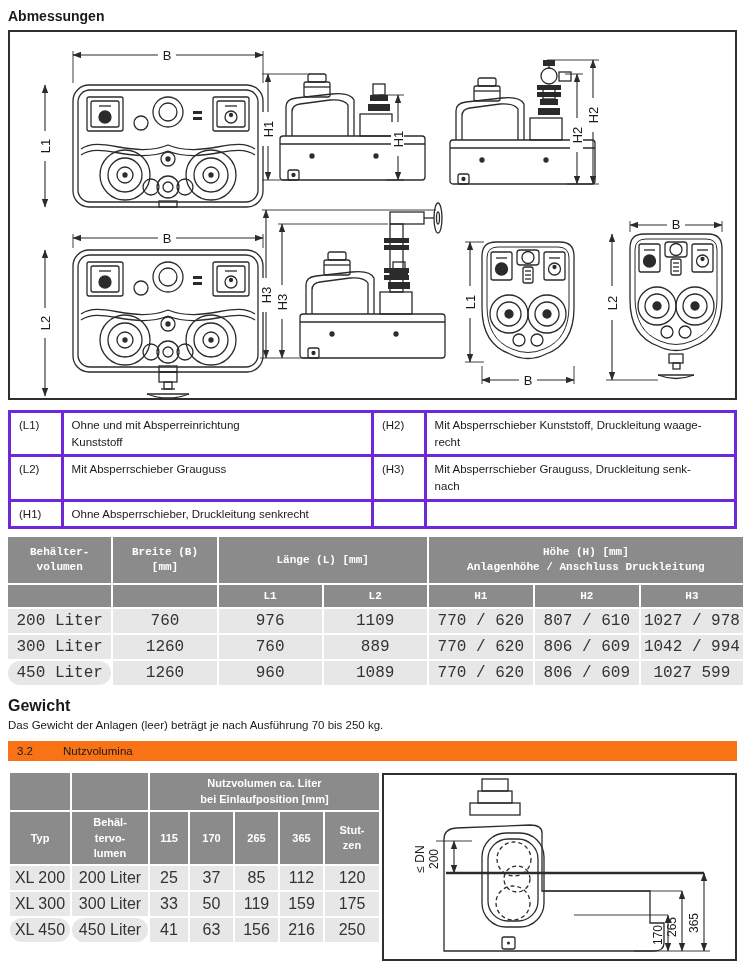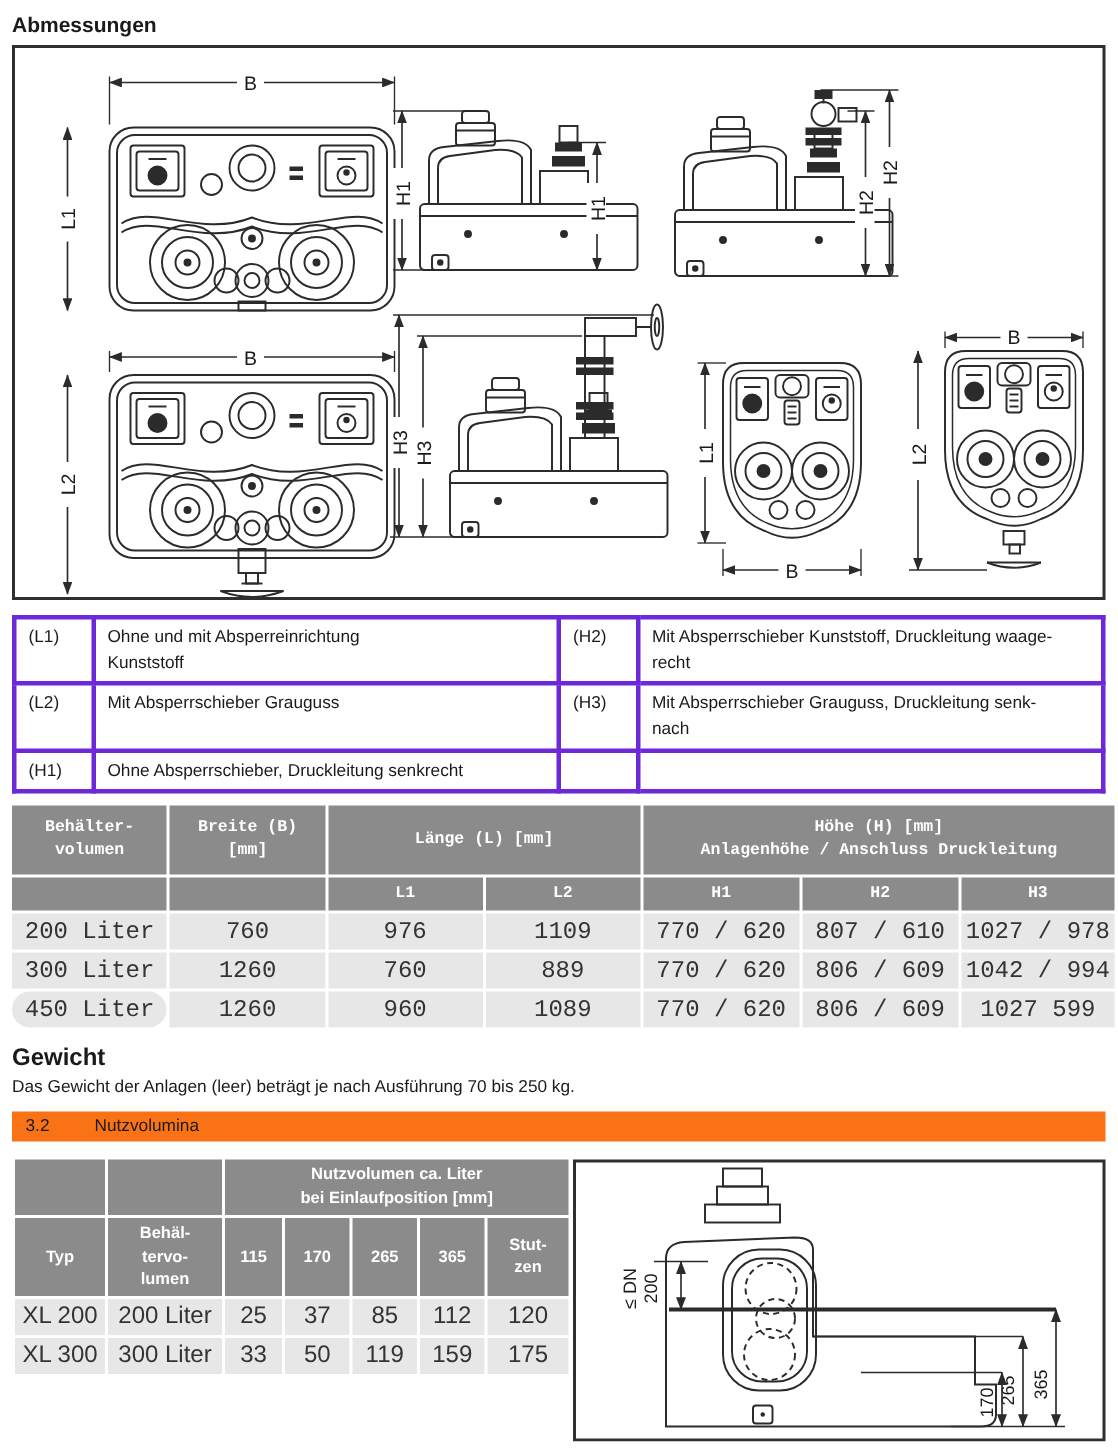--- a/index.html
+++ b/index.html
@@ -389,20 +389,29 @@
         </tr>
         <tr>
           <td>XL 300</td>
           <td>300 Liter</td>
           <td>33</td>
           <td>50</td>
           <td>119</td>
           <td>159</td>
           <td>175</td>
         </tr>
+        <tr>
+          <td class="hl">XL 450</td>
+          <td class="hl">450 Liter</td>
+          <td>41</td>
+          <td>63</td>
+          <td>156</td>
+          <td>216</td>
+          <td>250</td>
+        </tr>
       </tbody>
     </table>
 
     <div class="inlet-box">
       <svg viewBox="0 0 351 184" width="351" height="184">
         <defs>
           <marker id="arrB" viewBox="0 0 8 6" markerWidth="8" markerHeight="6" refX="7.5" refY="3" orient="auto-start-reverse">
             <path d="M0,0 L8,3 L0,6 Z" fill="#2b2b2b"></path>
           </marker>
         </defs>

